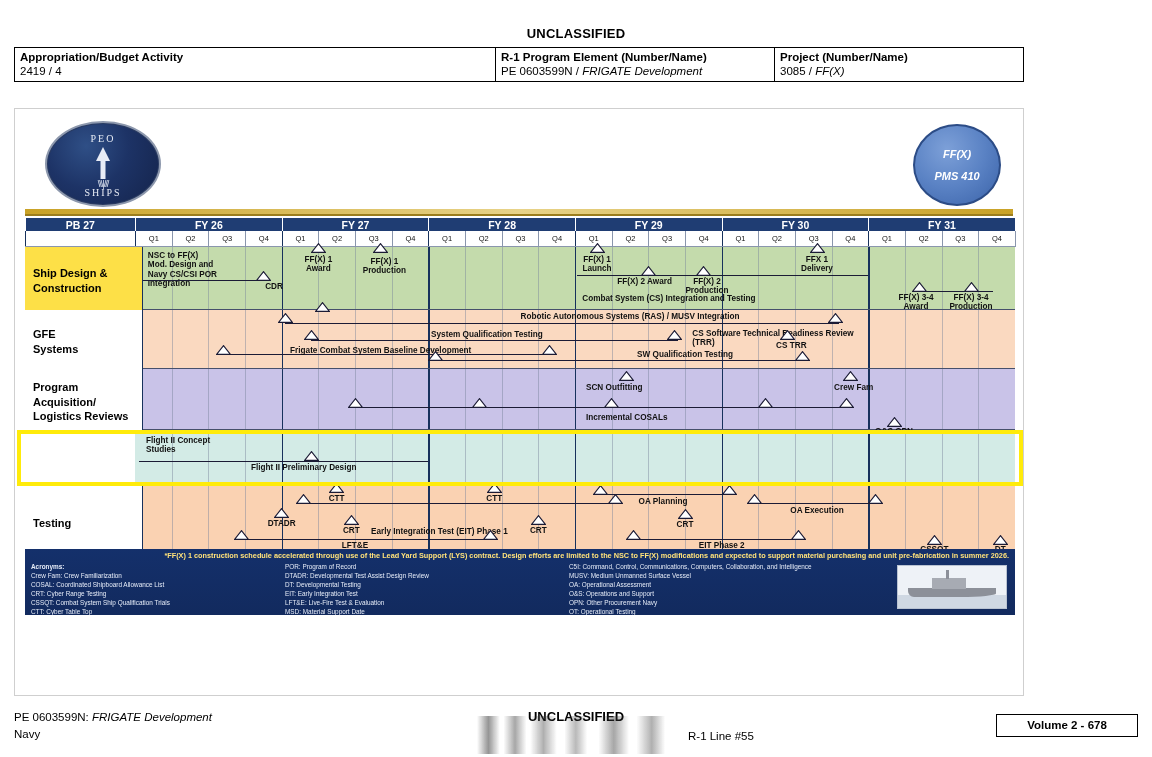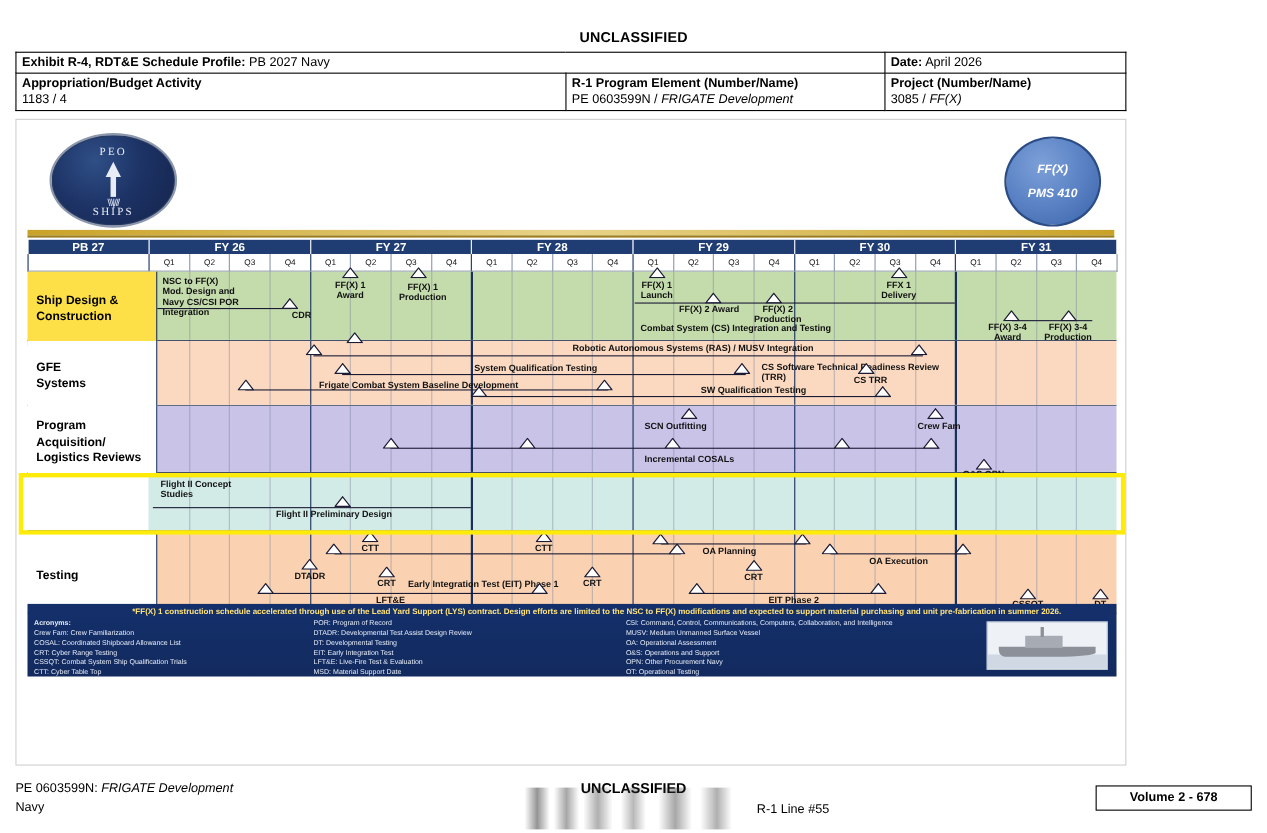--- a/index.html
+++ b/index.html
@@ -110,21 +110,21 @@
     pointer-events:none;
   }
   
   .acro{
     position:absolute;left:10px;top:440px;width:990px;height:66px;
     background:linear-gradient(180deg,#14306b 0%,#122a5e 100%);
     color:#e6ecf8;overflow:hidden;
   }
   .acro .note{
     font-size:7.3px;font-weight:bold;color:#ffe27a;padding:3px 6px 1px 6px;
-    text-align:center;line-height:1.2;margin-left:45px;
+    text-align:right;line-height:1.2;margin-left:45px;
   }
   .acro .cols{display:flex;font-size:6.4px;line-height:1.42;padding:0 6px;}
   .acro .col{padding-right:14px;}
   .acro .col.c1{width:240px;}
   .acro .col.c2{width:270px;}
   .acro .col.c3{width:290px;}
   .acro .hdlabel{font-weight:bold;}
   .ship-thumb{
     position:absolute;right:8px;bottom:6px;width:108px;height:42px;
     background:#e9eef5;border:1px solid #b9c3d2;overflow:hidden;
@@ -157,34 +157,24 @@
     filter:blur(.6px);opacity:.9;pointer-events:none;
   }
 </style>
 </head>
 <body>
 
 <div class="classif-top">UNCLASSIFIED</div>
 
 <table class="hdr">
   <tbody>
-      <tr class="r1">
-    <td colspan="2">
-      <span class="b">Exhibit R-4, RDT&amp;E Schedule Profile:</span>
-      <span>PB 2027 Navy</span>
-    </td>
-    <td style="width:200px">
-      <span class="b">Date:</span>
-      <span>April 2026</span>
-    </td>
-  </tr>
   <tr class="r2">
     <td style="width:470px">
       <div class="b">Appropriation/Budget Activity</div>
-      <div>1183 / 4</div>
+      <div>2419 / 4</div>
     </td>
     <td style="width:268px">
       <div class="b">R-1 Program Element (Number/Name)</div>
       <div>
         <span>PE 0603599N /</span>
         <span class="it">FRIGATE Development</span>
       </div>
     </td>
     <td>
       <div class="b">Project (Number/Name)</div>

